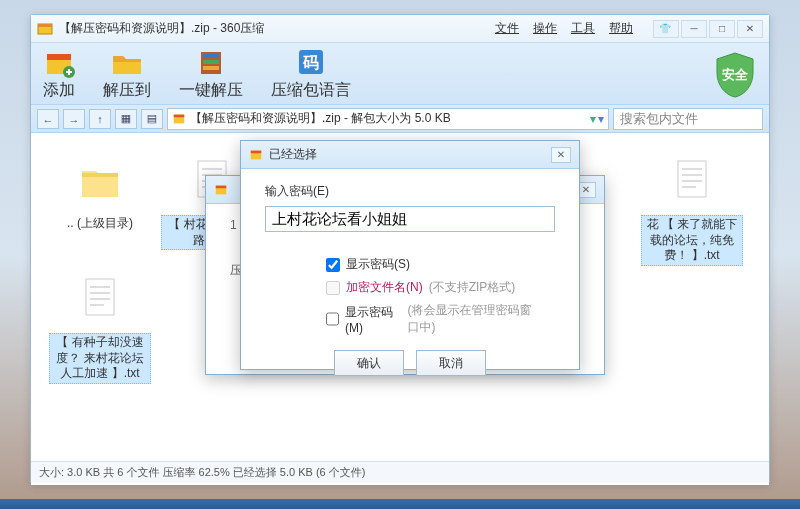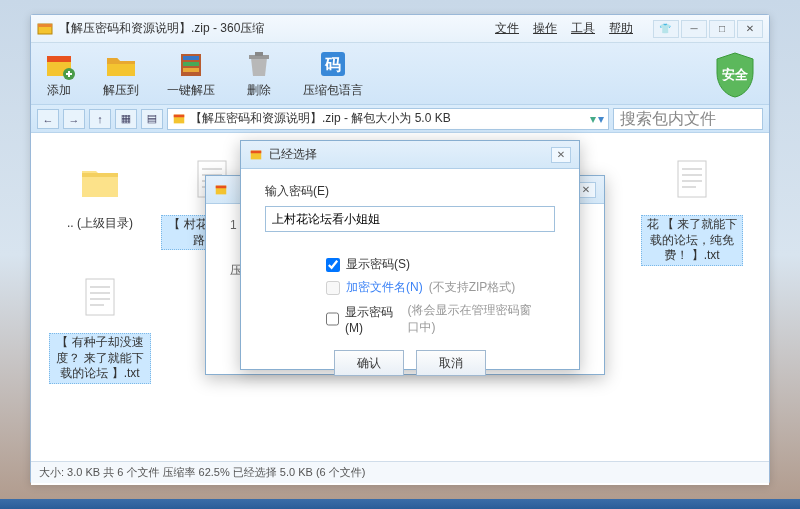--- a/index.html
+++ b/index.html
@@ -9,43 +9,43 @@
 .titlebar .ticon { width: 16px; height: 16px; margin-right: 6px; }
 .titlebar .title { font-size: 12px; color: #333; flex: 0 0 auto; }
 .titlebar .spacer { flex: 1; }
 .titlebar .menu { display: flex; gap: 14px; font-size: 12px; color: #333; margin-right: 20px; }
 .titlebar .menu span { cursor: pointer; text-decoration: underline; }
 .titlebar .winbtns { display: flex; gap: 2px; }
 .winbtn { width: 26px; height: 18px; background: #eaf3fb; border: 1px solid #c8dceb; display: flex; align-items: center; justify-content: center; font-size: 10px; color: #555; }
 .toolbar { height: 62px; background: linear-gradient(to bottom, #e0eefb, #d0e5f8); border-bottom: 1px solid #b8d4ec; display: flex; align-items: center; padding: 0 12px; gap: 28px; position: relative; }
 .tbtn { display: flex; flex-direction: column; align-items: center; gap: 2px; cursor: pointer; }
 .tbtn .ticon { width: 32px; height: 32px; }
-.tbtn span { font-size: 12px; color: #333; }
+.tbtn span { font-size: 16px; color: #333; }
 .shield { position: absolute; right: 12px; top: 8px; width: 44px; height: 48px; }
 .navbar { height: 28px; background: linear-gradient(to bottom, #daecfb, #cfe5f8); border-bottom: 1px solid #b8d4ec; display: flex; align-items: center; padding: 0 6px; gap: 4px; }
 .navbtn { width: 22px; height: 20px; border: 1px solid #a8c8e4; background: #e8f3fc; display: flex; align-items: center; justify-content: center; font-size: 11px; color: #446; }
 .pathbox { flex: 1; height: 22px; background: #fff; border: 1px solid #a8c8e4; display: flex; align-items: center; padding: 0 4px; font-size: 12px; color: #333; gap: 4px; }
 .pathbox .dd { margin-left: auto; display: flex; gap: 2px; }
-.searchbox { width: 150px; height: 22px; background: #fff; border: 1px solid #a8c8e4; font-size: 16px; color: #888; padding: 0 6px; display: flex; align-items: flex-start; }
+.searchbox { width: 150px; height: 22px; background: #fff; border: 1px solid #a8c8e4; font-size: 13px; color: #888; padding: 0 6px; display: flex; align-items: center; }
 .filearea { position: relative; height: 352px; background: #fff; overflow: hidden; }
 .fileitem { position: absolute; width: 102px; display: flex; flex-direction: column; align-items: center; text-align: center; gap: 12px; font-size: 12px; color: #333; }
 .fileitem.sel .lbl { background: #cce8ff; border: 1px dotted #7ab8e8; }
 .fileitem .lbl { padding: 1px 2px; line-height: 1.3; }
 .ficon { width: 48px; height: 48px; }
 .statusbar { position: absolute; left: 0; right: 0; bottom: 0; height: 22px; background: #f4f8fc; border-top: 1px solid #d0ddea; font-size: 11px; color: #555; padding: 0 8px; display: flex; align-items: center; }
 .taskbar { position: absolute; left: 0; right: 0; bottom: 0; height: 10px; background: linear-gradient(to bottom, #3a6da8, #2a5d98); }
 
 .dialog { position: absolute; background: #fff; border: 1px solid #88aed0; box-shadow: 0 4px 16px rgba(0,0,0,0.25); }
 .dialog .dtitle { height: 28px; background: linear-gradient(to bottom, #e4f0fb, #d4e8f8); border-bottom: 1px solid #b0cee8; display: flex; align-items: center; padding: 0 8px; font-size: 12px; color: #333; gap: 6px; }
 .dialog .dtitle .dclose { margin-left: auto; width: 20px; height: 16px; border: 1px solid #b0cee8; background: #f0f8ff; font-size: 10px; display: flex; align-items: center; justify-content: center; color: #666; }
 .dialog .dbody { padding: 14px 24px; font-size: 12px; color: #333; }
 .dlg1 { left: 205px; top: 175px; width: 400px; height: 200px; z-index: 5; }
 .dlg2 { left: 240px; top: 140px; width: 340px; height: 230px; z-index: 10; }
 .dlg2 .dbody label { display: block; margin-bottom: 6px; }
-.dlg2 .dbody input[type=text] { width: 100%; height: 26px; border: 1px solid #a0c0dc; padding: 0 6px; font-size: 12px; }
+.dlg2 .dbody input[type=text] { width: 100%; height: 26px; border: 1px solid #a0c0dc; padding: 0 6px; font-size: 15px; }
 .chkrow { display: flex; align-items: center; gap: 6px; margin: 6px 17px; font-size: 12px; padding-left: 44px; }
 .chkrow input { width: 14px; height: 14px; }
 .chkrow .hint { color: #999; }
 .dlgbtns { display: flex; gap: 12px; justify-content: center; margin-top: 14px; }
 .dlgbtn { width: 70px; height: 26px; border: 1px solid #a0b8d0; background: linear-gradient(to bottom, #fdfdfd, #e8eff6); font-size: 12px; display: flex; align-items: center; justify-content: center; cursor: pointer; }
 .dlg1 .dbody { color: #666; }
 </style>
 </head>
 <body>
 
@@ -89,28 +89,20 @@
       <span>解压到</span>
     </div>
     <div class="tbtn">
       <svg class="ticon" viewBox="0 0 32 32">
           <rect x="6" y="6" width="20" height="22" fill="#b85c30"></rect>
           <rect x="8" y="8" width="16" height="4" fill="#3878c8"></rect>
           <rect x="8" y="14" width="16" height="4" fill="#48a858"></rect>
           <rect x="8" y="20" width="16" height="4" fill="#e8a838"></rect>
         </svg>
       <span>一键解压</span>
-    </div>
-    <div class="tbtn">
-      <svg class="ticon" viewBox="0 0 32 32">
-          <path d="M8 10h16l-2 18H10z" fill="#b8b8b8"></path>
-          <rect x="6" y="7" width="20" height="4" fill="#999"></rect>
-          <rect x="12" y="4" width="8" height="4" fill="#888"></rect>
-        </svg>
-      <span>删除</span>
     </div>
     <div class="tbtn">
       <svg class="ticon" viewBox="0 0 32 32">
           <rect x="4" y="4" width="24" height="24" rx="3" fill="#3888d8"></rect>
           <text x="16" y="22" font-size="16" fill="#fff" text-anchor="middle" font-weight="bold">码</text>
         </svg>
       <span>压缩包语言</span>
     </div>
     <svg class="shield" viewBox="0 0 44 48">
         <path d="M22 2 L40 8 V22 C40 34 32 44 22 46 C12 44 4 34 4 22 V8 Z" fill="#5cb85c" stroke="#3a9a3a"></path>
@@ -160,21 +152,21 @@
           <rect x="10" y="6" width="28" height="36" fill="#fff" stroke="#ccc"></rect>
           <path d="M14 14h20M14 20h20M14 26h20M14 32h14" stroke="#bbb"></path>
         </svg>
       <div class="lbl">花 【 来了就能下载的论坛，纯免费！ 】.txt</div>
     </div>
     <div class="fileitem sel" style="left:18px; top:140px;">
       <svg class="ficon" viewBox="0 0 48 48">
           <rect x="10" y="6" width="28" height="36" fill="#fff" stroke="#ccc"></rect>
           <path d="M14 14h20M14 20h20M14 26h20M14 32h14" stroke="#bbb"></path>
         </svg>
-      <div class="lbl">【 有种子却没速度？ 来了就能下载的论坛 】.txt</div>
+      <div class="lbl">【 有种子却没速度？ 来村花论坛人工加速 】.txt</div>
     </div>
   </div>
 
   <div class="statusbar">
     <span>大小: 3.0 KB 共 6 个文件 压缩率 62.5% 已经选择 5.0 KB (6 个文件)</span>
   </div>
 </div>
 
 <div class="dialog dlg1">
   <div class="dtitle">
@@ -203,21 +195,21 @@
   <div class="dbody">
     <label>输入密码(E)</label>
     <input type="text" value="上村花论坛看小姐姐" style="">
     <div style="height:18px;"></div>
     <div class="chkrow">
       <input type="checkbox" checked="" style="">
       <span>显示密码(S)</span>
     </div>
     <div class="chkrow">
       <input type="checkbox" disabled="" style="">
-      <span style="color:#3b82f6;">加密文件名(N)</span>
+      <span style="color:#be185d;">加密文件名(N)</span>
       <span class="hint">(不支持ZIP格式)</span>
     </div>
     <div class="chkrow">
       <input type="checkbox" style="">
       <span>显示密码(M)</span>
       <span class="hint">(将会显示在管理密码窗口中)</span>
     </div>
     <div class="dlgbtns">
       <div class="dlgbtn">确认</div>
       <div class="dlgbtn">取消</div>

